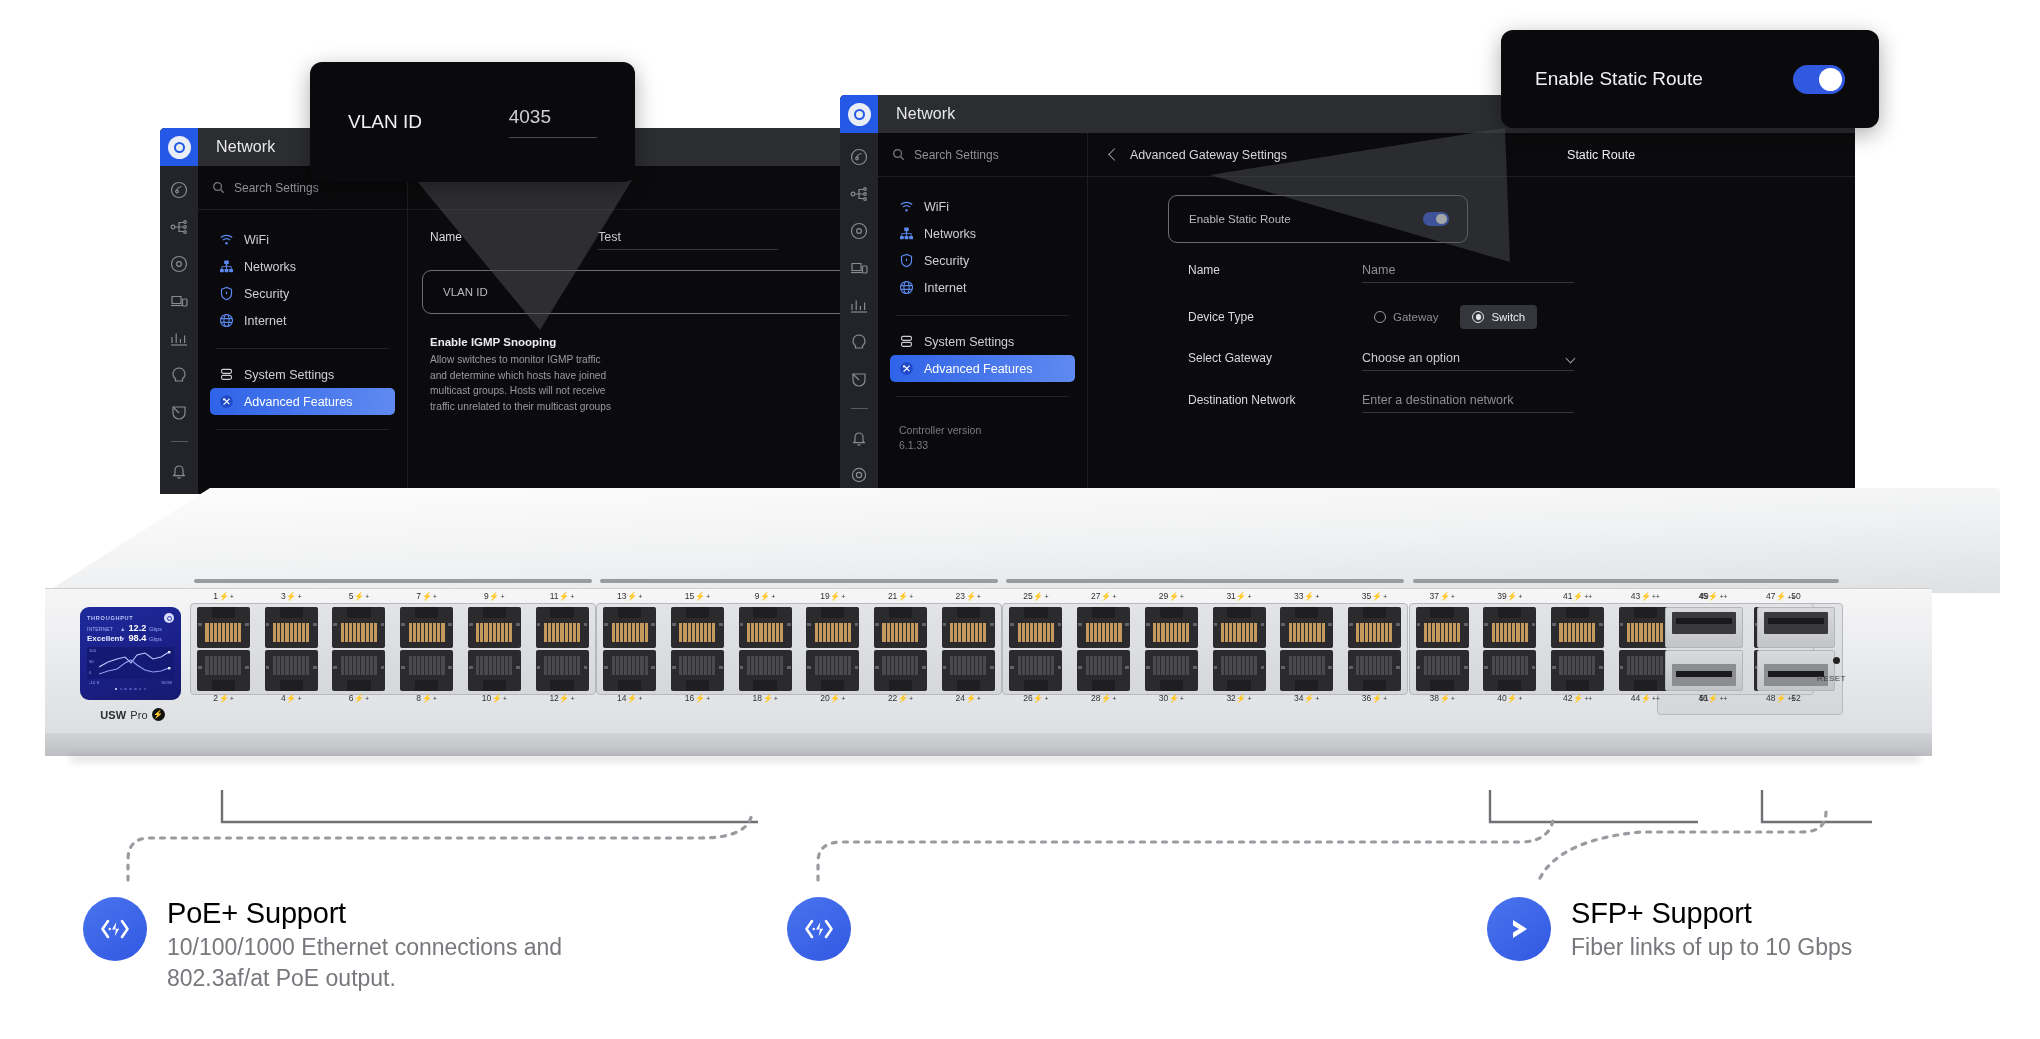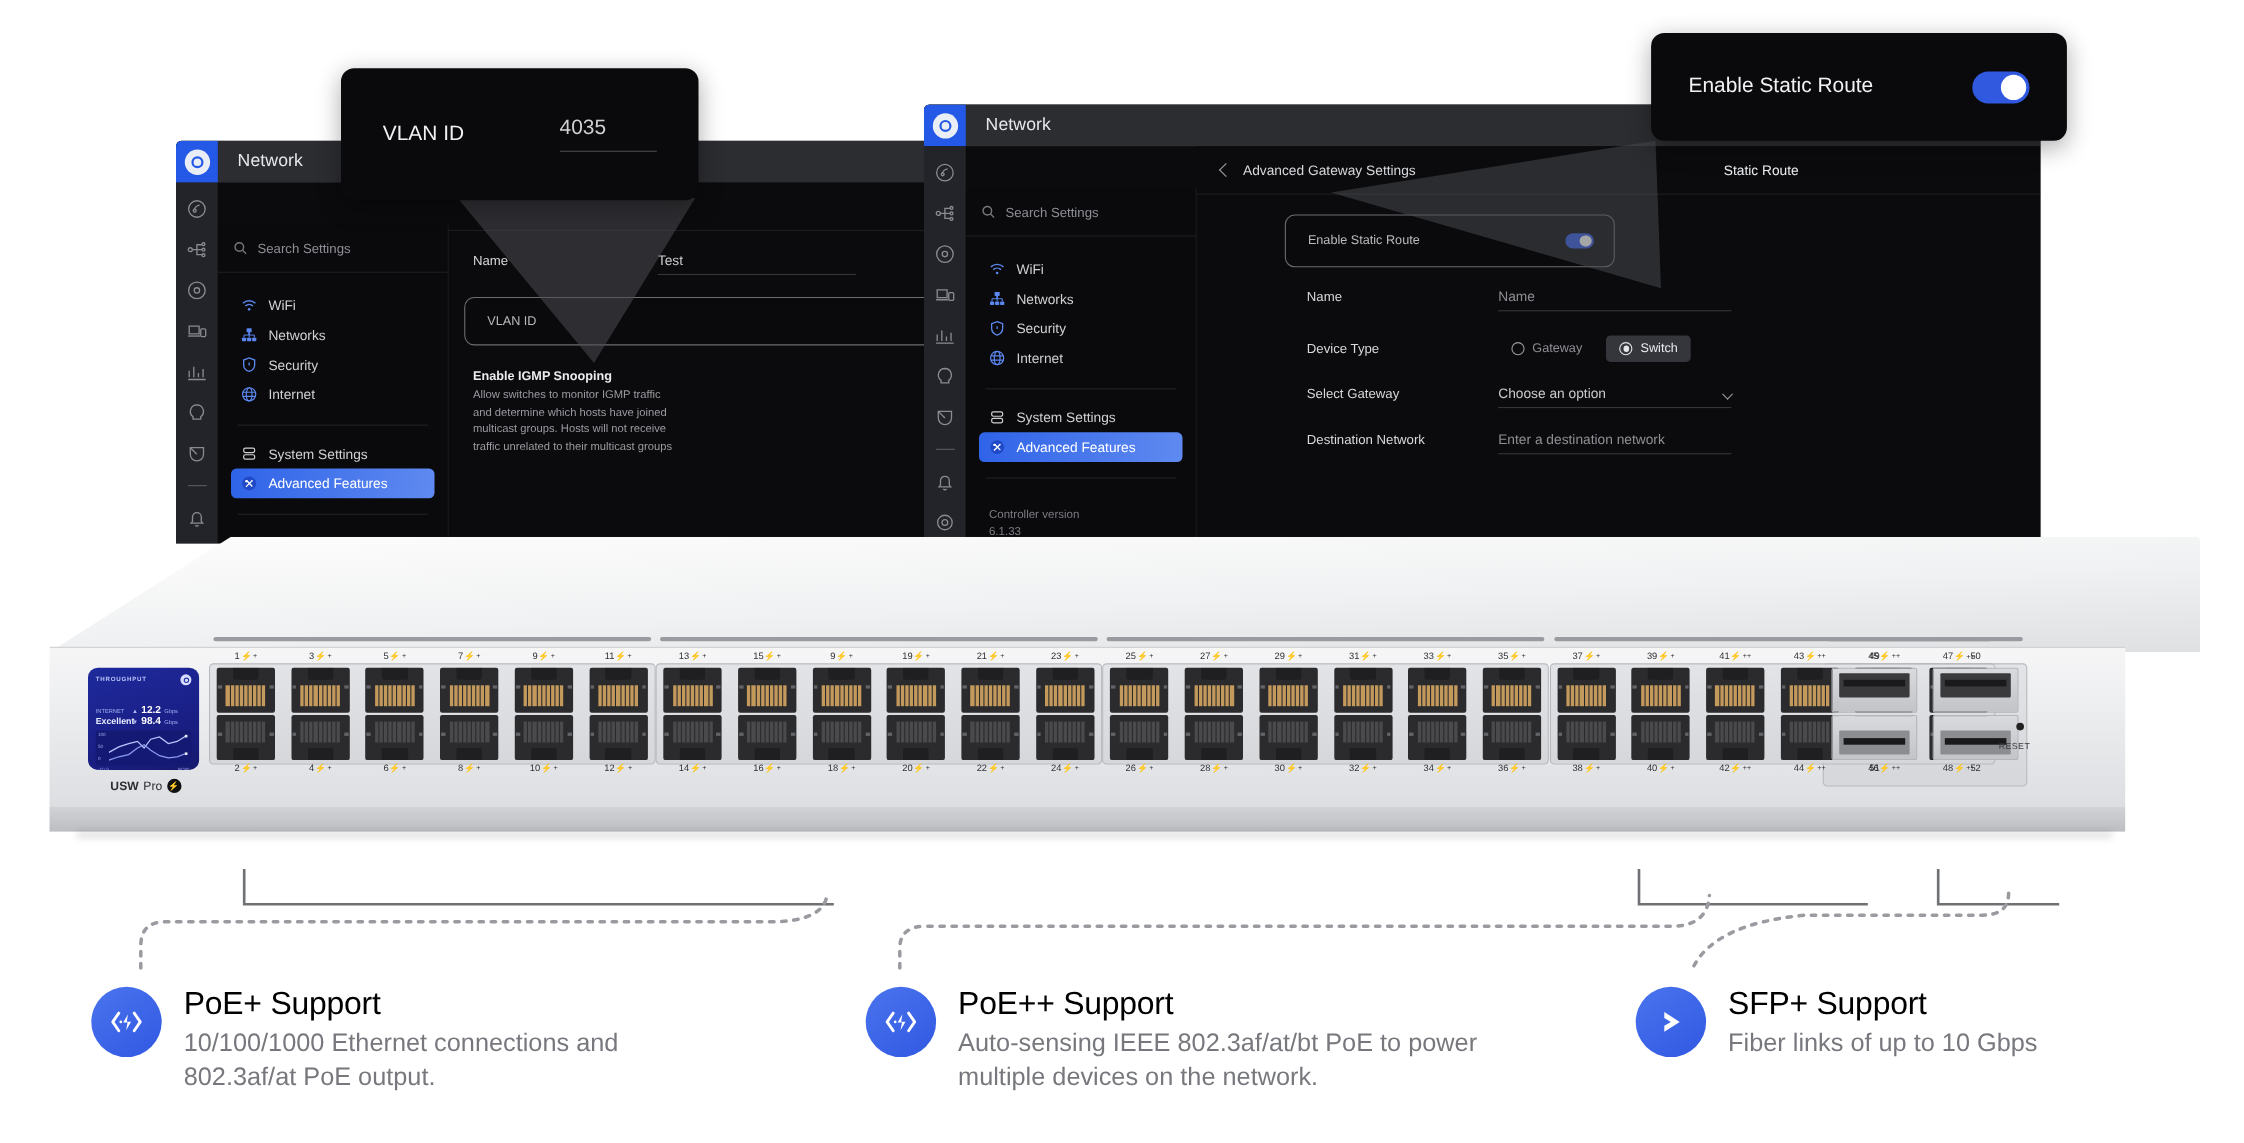--- a/index.html
+++ b/index.html
@@ -33,21 +33,21 @@
 
   .iconrail {
     width:38px; background:#232429; flex:0 0 38px;
     display:flex; flex-direction:column; align-items:center;
     padding-top:14px; gap:17px;
   }
   .iconrail .ic { width:20px; height:20px; opacity:.62; }
   .iconrail .ic svg { display:block; width:20px; height:20px; }
   .iconrail .rail-div { width:17px; height:1px; background:#5a5b61; margin:2px 0; }
 
-  .settings-col { width:210px; background:#0a0a0c; border-right:1px solid #1d1e22; flex:0 0 210px;margin-top:38px; }
+  .settings-col { width:210px; background:#0a0a0c; border-right:1px solid #1d1e22; flex:0 0 210px; }
   .search-row {
     height:44px; display:flex; align-items:center; gap:9px;
     padding:0 14px; border-bottom:1px solid #1d1e22;
   }
   .search-row .mag { width:13px; height:13px; flex:0 0 13px; opacity:.75; }
   .search-row span { color:#8f9097; font-size:12px; }
 
   .nav-group { padding:16px 12px 0 12px; }
   .nav-item {
     display:flex; align-items:center; gap:10px;
@@ -155,21 +155,21 @@
     position:absolute; left:35px; top:18px; width:101px; height:93px;
     background:linear-gradient(160deg,#1e2a9c 0%,#1a1f86 60%,#161a6e 100%);
     border-radius:9px; overflow:hidden; color:#cdd6ff;
     font-size:6px; padding:6px 7px;
   }
   .lcd-hd { display:flex; justify-content:space-between; align-items:center; }
   .lcd-hd b { font-size:5.6px; letter-spacing:.7px; color:#b9c3f7; }
   .lcd-hd .dot { width:10px; height:10px; border-radius:50%; background:#d7ddfb;
     display:flex; align-items:center; justify-content:center; }
   .lcd-hd .dot i { width:5px; height:5px; border-radius:50%; border:1.1px solid #2a36a8; display:block; }
-  .lcd-stats { margin-top:17px; }
+  .lcd-stats { margin-top:0; }
   .lcd-line { display:flex; align-items:baseline; gap:3px; }
   .lcd-line .k { width:30px; font-size:5.2px; color:#9fabf0; }
   .lcd-line .k.hi { color:#eaf0ff; font-size:8px; font-weight:bold; width:30px; }
   .lcd-line .arw { font-size:5.5px; color:#aeb8f2; }
   .lcd-line .v { font-size:9.2px; font-weight:bold; color:#ffffff; }
   .lcd-line .u { font-size:5.2px; color:#9fabf0; }
   .lcd-graph { margin-top:4px; height:32px; background:#141a74; border-radius:3px; position:relative; }
   .lcd-graph .yl { position:absolute; left:2px; font-size:4.2px; color:#97a2e8; }
   .lcd-graph svg { position:absolute; left:12px; top:2px; }
   .lcd-foot { display:flex; justify-content:space-between; font-size:4.3px; color:#97a2e8; margin-top:1px; padding:0 2px; }
@@ -1839,24 +1839,20 @@
 
 <div class="feature" style="left:787px; top:897px; width:560px;">
   <div class="feat-badge">
     <svg width="34" height="26" viewBox="0 0 34 26" fill="none" stroke="#fff" stroke-width="2.6" stroke-linecap="round" stroke-linejoin="round">
       <path d="M10 5 L4.5 13 L10 21"></path>
         <path d="M24 5 L29.5 13 L24 21"></path>
       <path d="M18.4 6 L14 13.6 h4 L16.6 20.5 L21.2 12.8 h-4 z" fill="#fff" stroke="none"></path>
       <circle cx="11.8" cy="13" r="1.2" fill="#fff" stroke="none"></circle>
     </svg>
   </div>
-  <div>
-    <div class="feat-title">PoE++ Support</div>
-    <div class="feat-sub">Auto-sensing IEEE 802.3af/at/bt PoE to power multiple devices on the network.</div>
-  </div>
 </div>
 
 <div class="feature" style="left:1487px; top:897px; width:520px;">
   <div class="feat-badge">
     <svg width="30" height="26" viewBox="0 0 30 26" fill="#fff">
       <path d="M9 4 L23 13 L9 22 L9 16.5 L15 13 L9 9.5 Z"></path>
     </svg>
   </div>
   <div>
     <div class="feat-title">SFP+ Support</div>

